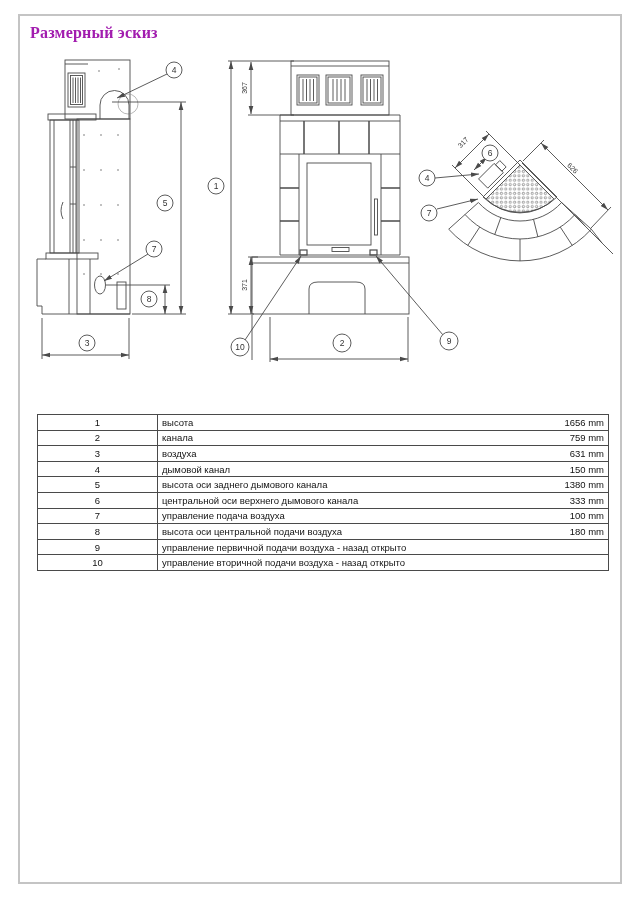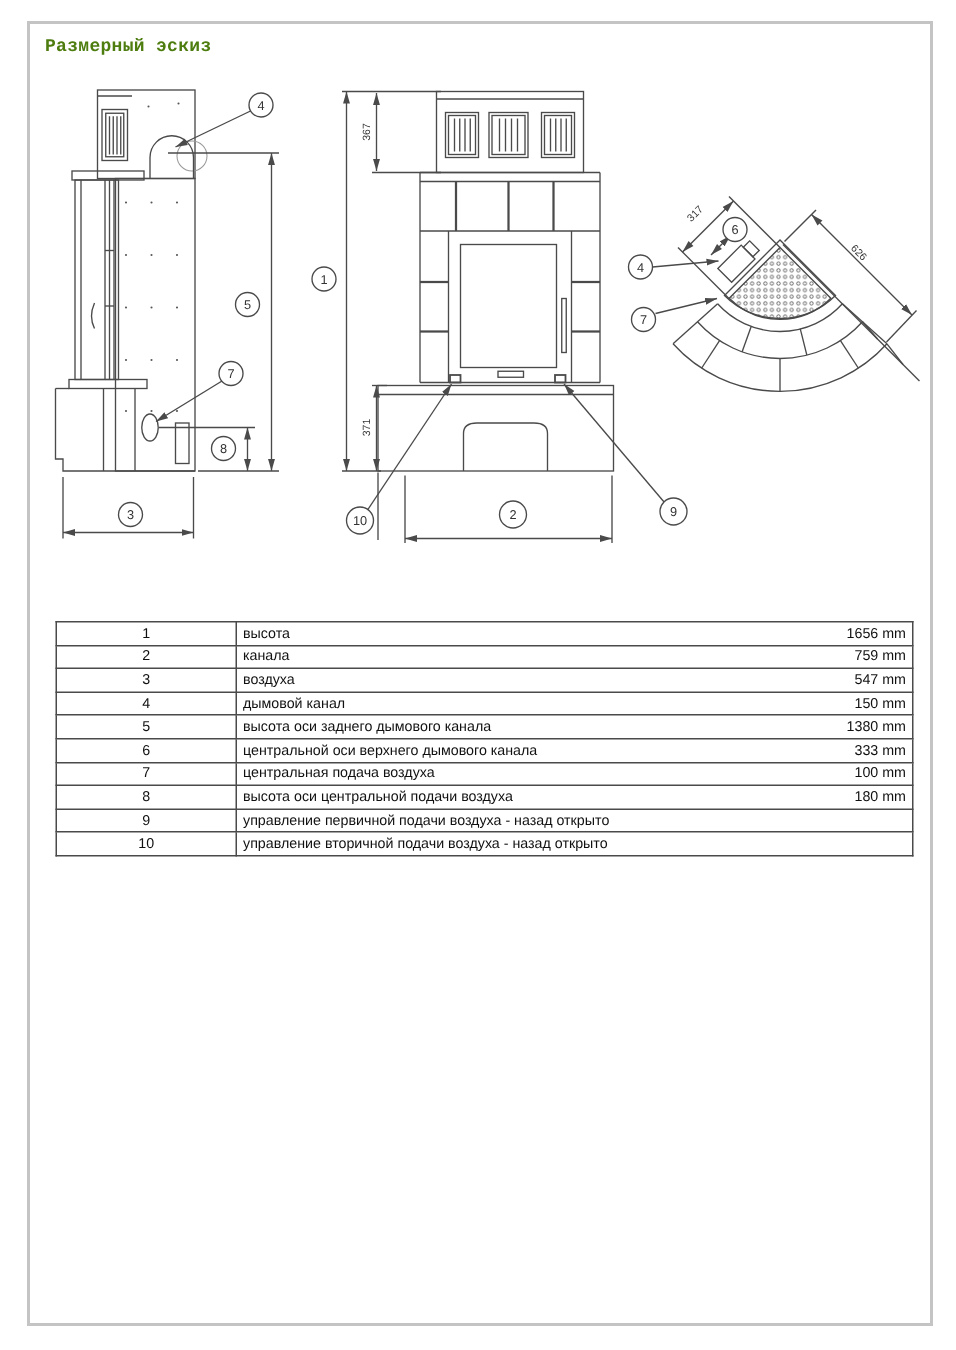--- a/index.html
+++ b/index.html
@@ -1,20 +1,20 @@
 <!DOCTYPE html>
 <html><head>
 <meta charset="utf-8">
 <style>
   html,body{margin:0;padding:0;background:#fff;}
   body{width:637px;height:900px;position:relative;font-family:"Liberation Sans",sans-serif;}
   .page{position:absolute;left:18px;top:14px;width:604px;height:870px;box-sizing:border-box;
         border:2px solid #c4c4c4;background:#fff;}
-  .h-title{position:absolute;left:10px;margin:0;font-size:12px;font-weight:bold;color:#4d7c0f;
-           font-family:Liberation Mono, monospace;letter-spacing:0.2px;}
+  .h-title{position:absolute;left:10px;margin:0;font-size:16px;font-weight:bold;color:#a21caf;
+           font-family:Liberation Serif, serif;letter-spacing:0.2px;}
   #title-sketch{top:8px;}
   #title-info{top:372px;width:580px;padding-bottom:4px;border-bottom:1px solid #333;}
   .sketch-wrap{position:absolute;left:10px;top:36px;width:584px;height:322px;}
   table.info{position:absolute;left:17px;top:398px;width:572px;border-collapse:collapse;
              table-layout:fixed;}
   table.info td{border:1px solid #4a4a4a;font-size:9.5px;line-height:11px;padding:1px 4px;
                 height:12.6px;color:#111;overflow:hidden;white-space:nowrap;}
   td.c-num{width:111px;text-align:center;}
   td.c-main .val{float:right;}
   td.c-main .lbl{float:left;text-align:center;}
@@ -293,21 +293,21 @@
     <td class="c-num">2</td>
     <td class="c-main">
       <span class="lbl">канала</span>
       <span class="val">759 mm</span>
     </td>
   </tr>
         <tr>
     <td class="c-num">3</td>
     <td class="c-main">
       <span class="lbl">воздуха</span>
-      <span class="val">547 mm</span>
+      <span class="val">631 mm</span>
     </td>
   </tr>
         <tr>
     <td class="c-num">4</td>
     <td class="c-main">
       <span class="lbl">дымовой канал</span>
       <span class="val">150 mm</span>
     </td>
   </tr>
         <tr>
@@ -320,21 +320,21 @@
         <tr>
     <td class="c-num">6</td>
     <td class="c-main">
       <span class="lbl">центральной оси верхнего дымового канала</span>
       <span class="val">333 mm</span>
     </td>
   </tr>
         <tr>
     <td class="c-num">7</td>
     <td class="c-main">
-      <span class="lbl">центральная подача воздуха</span>
+      <span class="lbl">управление подача воздуха</span>
       <span class="val">100 mm</span>
     </td>
   </tr>
         <tr>
     <td class="c-num">8</td>
     <td class="c-main">
       <span class="lbl">высота оси центральной подачи воздуха</span>
       <span class="val">180 mm</span>
     </td>
   </tr>

